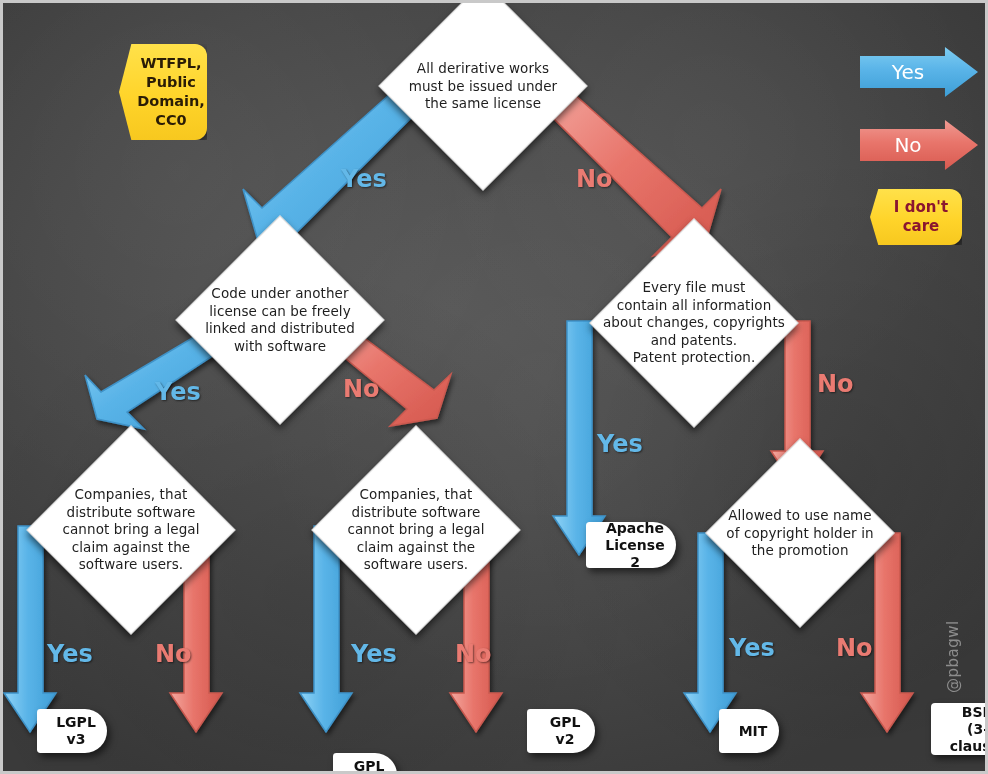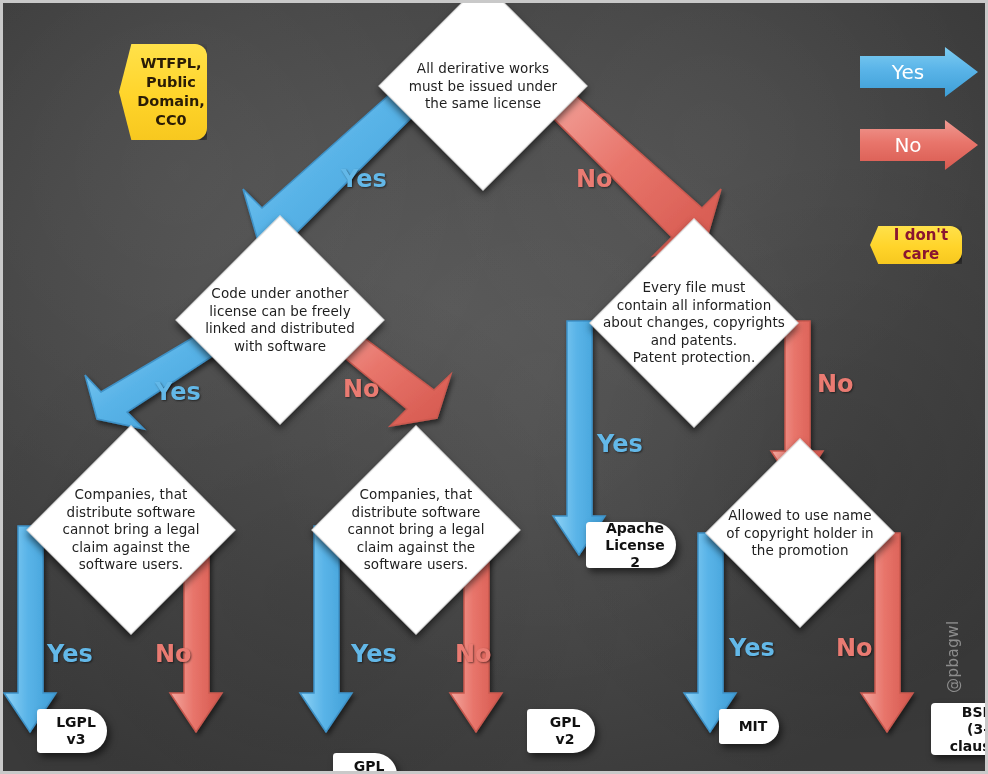--- a/index.html
+++ b/index.html
@@ -282,21 +282,21 @@
 
 
     <div class="leaf" style="left:330px;top:706px;width:64px;height:44px;margin-top:44px;">
       <span>GPL v3</span>
     </div>
 
     <div class="leaf" style="left:524px;top:706px;width:68px;height:44px;">
       <span>GPL v2</span>
     </div>
 
-    <div class="leaf" style="left:716px;top:706px;width:60px;height:35px;">
+    <div class="leaf" style="left:716px;top:706px;width:60px;height:44px;">
       <span>MIT</span>
     </div>
 
     <div class="leaf" style="left:891px;top:700px;width:86px;height:52px;margin-left:37px;">
       <span>BSD
 (3-clause)</span>
     </div>
 
     <div class="elabel yes" style="left:338px;top:162px;">Yes</div>
     <div class="elabel no" style="left:573px;top:162px;">No</div>
@@ -315,20 +315,20 @@
 
     <div class="elabel yes" style="left:726px;top:631px;">Yes</div>
     <div class="elabel no" style="left:833px;top:631px;">No</div>
 
     <div class="legend-arrow" id="legend-yes" style="left:857px;top:44px;width:118px;height:50px;">
       <span>Yes</span>
     </div>
     <div class="legend-arrow" id="legend-no" style="left:857px;top:117px;width:118px;height:50px;">
       <span>No</span>
     </div>
-    <div class="yellow" id="legend-idc" style="left:867px;top:186px;width:92px;height:38px;white-space:pre-line;margin-top:37px;">
+    <div class="yellow" id="legend-idc" style="left:867px;top:186px;width:92px;height:56px;white-space:pre-line;">
       <span>I don't
 care</span>
     </div>
 
     <div id="watermark" style="left:941px;top:690px;">@pbagwl</div>
   </div>
 </div>
 
 </body></html>

